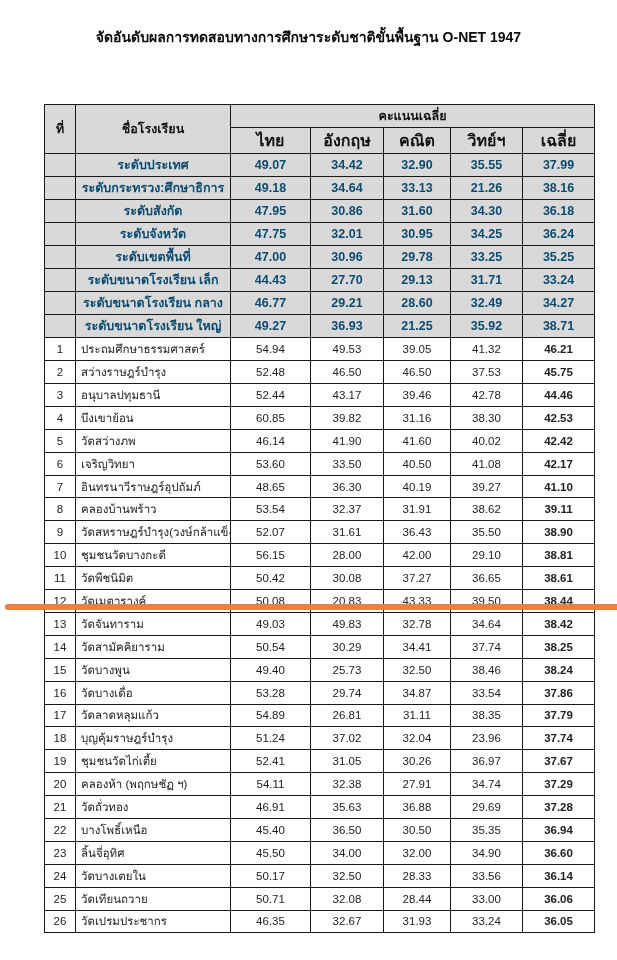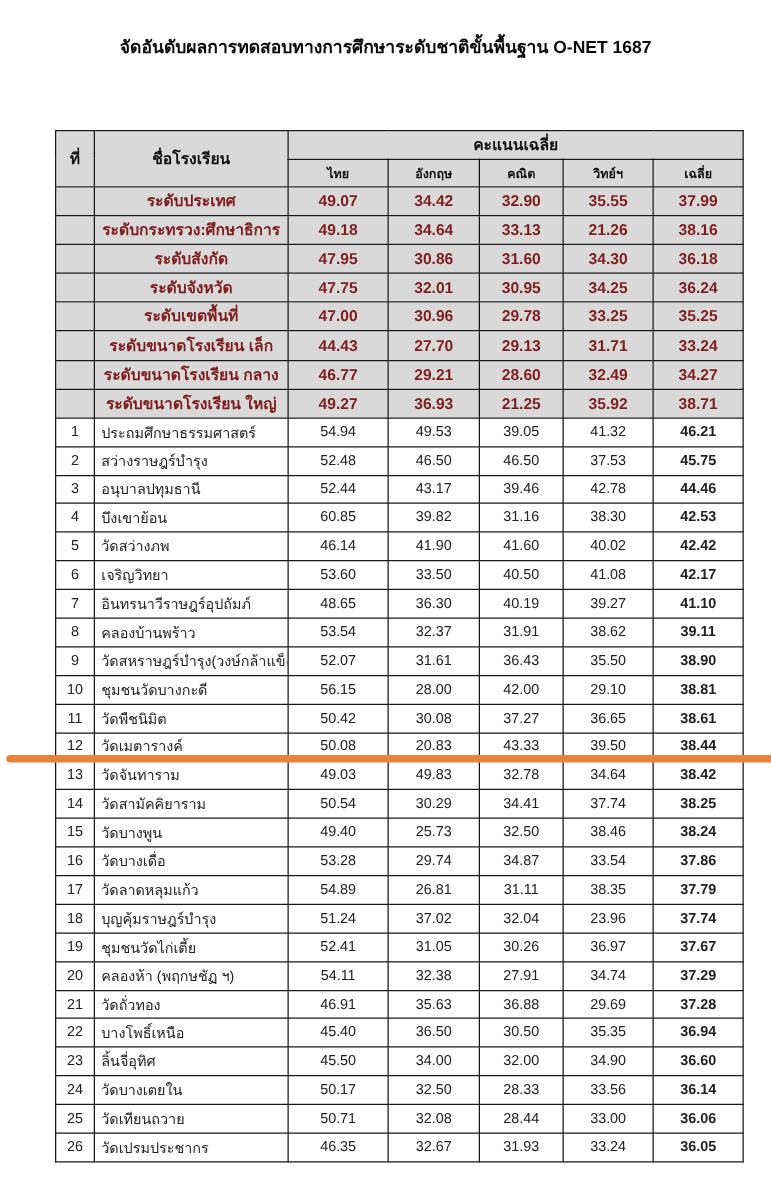--- a/index.html
+++ b/index.html
@@ -33,43 +33,43 @@
 
   table.ranking th, table.ranking td{
     border:1.6px solid #181818;
     padding:0 4px;
     overflow:hidden;white-space:nowrap;
   }
   thead th{
     background:#d9d9d9;font-weight:bold;font-size:12.5px;text-align:center;
     height:21.5px;padding:0 2px;
   }
-  thead tr.subjects th{font-size:10px;height:21.5px;margin-left:44px;}
+  thead tr.subjects th{font-size:16px;height:21.5px;margin-left:44px;}
 
   tr.summary-row{background:#d9d9d9;height:23.1px;}
-  tr.summary-row td{font-weight:bold;font-size:12.5px;text-align:center;color:#7f1d1d;}
+  tr.summary-row td{font-weight:bold;font-size:12.5px;text-align:center;color:#0c4a6e;}
 
   tr.school-row{background:#ffffff;height:22.9px;}
   tr.school-row td{font-size:11.5px;text-align:center;color:#222;}
   tr.school-row td.name{text-align:left;padding-left:5px;}
   td.avg{font-weight:bold;font-size:12.5px;color:#000;margin-left:23px;}
 
   
   .highlight-line{
     position:absolute;left:5px;width:612px;top:604px;height:6px;
     border-radius:3px 0 0 3px;z-index:5;
   }
 </style>
 </head>
 <body>
 
 <div class="page">
 
   <div class="titles">
-    <div>จัดอันดับผลการทดสอบทางการศึกษาระดับชาติขั้นพื้นฐาน O-NET 1687</div>
+    <div>จัดอันดับผลการทดสอบทางการศึกษาระดับชาติขั้นพื้นฐาน O-NET 1947</div>
   </div>
 
   <table class="ranking">
     <colgroup>
       <col class="c-no">
         <col class="c-name">
         <col class="c-thai">
         <col class="c-eng">
       <col class="c-math">
         <col class="c-sci">

